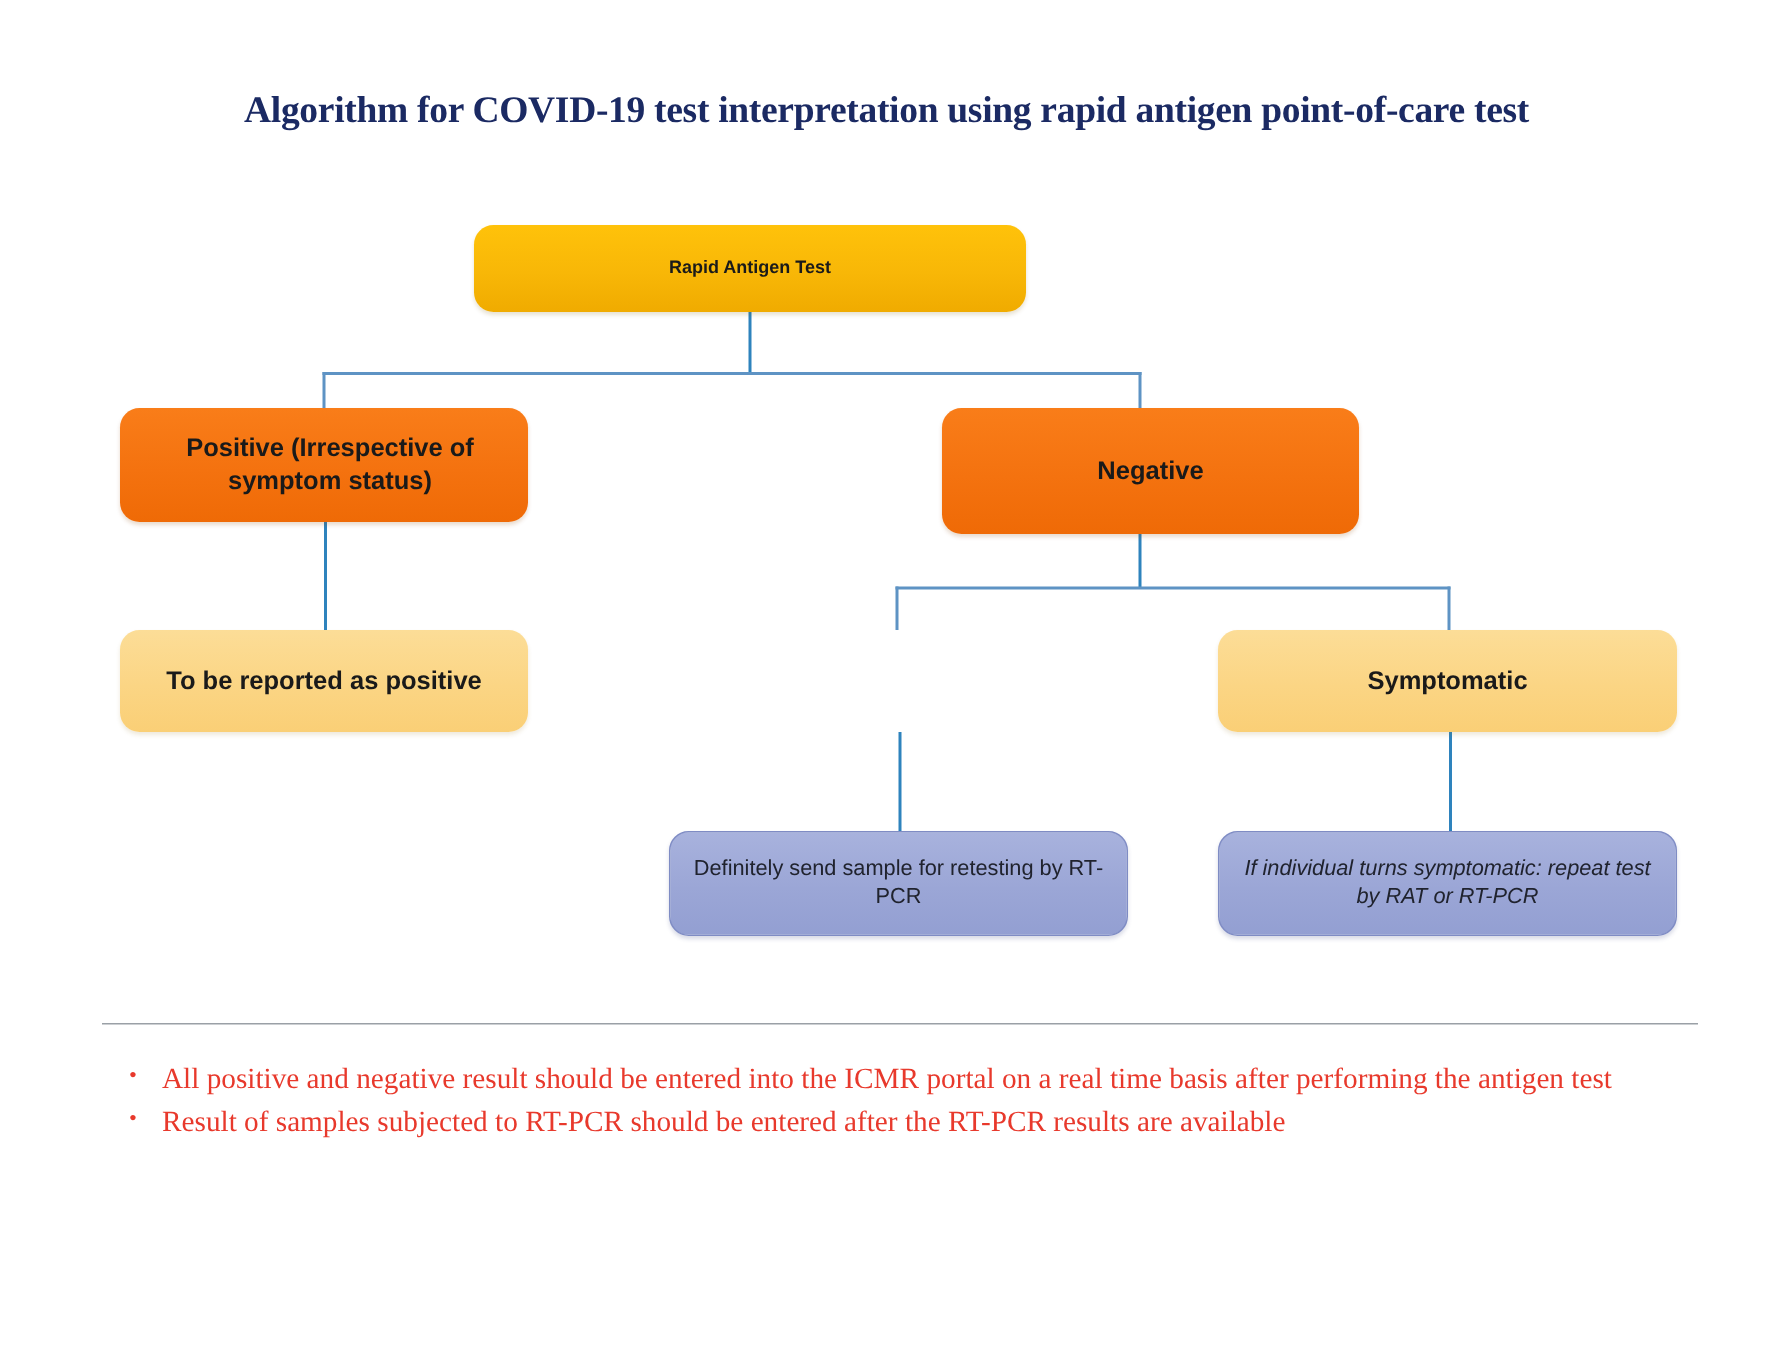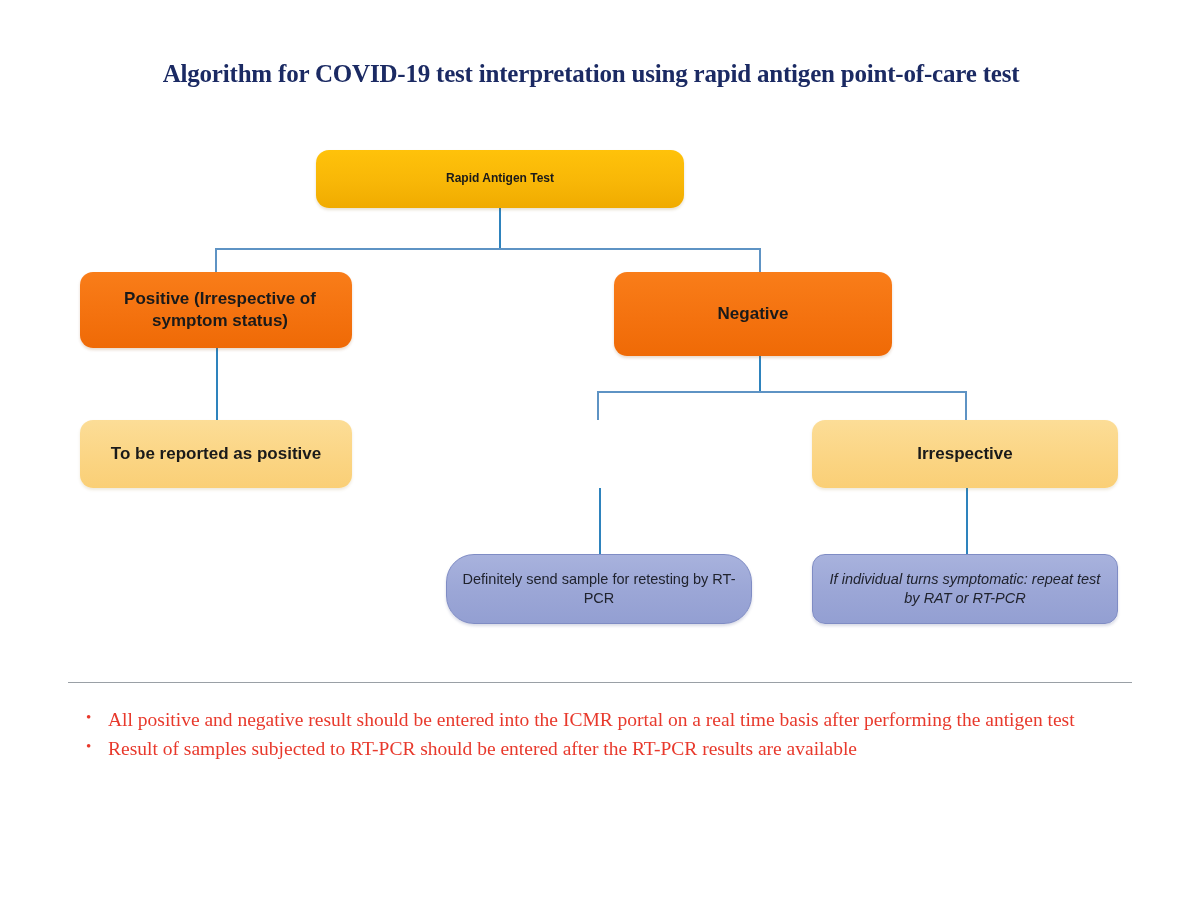--- a/index.html
+++ b/index.html
@@ -140,28 +140,28 @@
   <div class="conn conn-v conn-thin" style="left:965px; top:391px; height:29px;"></div>
 
   <div class="conn conn-v" style="left:599px; top:488px; height:66px;"></div>
 
   <div class="conn conn-v" style="left:966px; top:488px; height:66px;"></div>
 
   <div class="node node-amber" style="left:316px; top:150px; width:368px; height:58px;">Rapid Antigen Test</div>
 
   <div class="node node-orange" style="left:80px; top:272px; width:272px; height:76px;padding-left:20px;">Positive (Irrespective of symptom status)</div>
 
-  <div class="node node-orange" style="left:614px; top:272px; width:278px; height:84px;">Negative</div>
+  <div class="node node-orange" style="left:628px; top:272px; width:278px; height:84px;">Negative</div>
 
   <div class="node node-lightyellow" style="left:80px; top:420px; width:272px; height:68px;">To be reported as positive</div>
 
 
-  <div class="node node-lightyellow" style="left:812px; top:420px; width:306px; height:68px;">Irrespective</div>
+  <div class="node node-lightyellow" style="left:812px; top:420px; width:306px; height:68px;">Symptomatic</div>
 
-  <div class="node node-periwinkle" style="left:446px; top:554px; width:306px; height:70px;border-radius:28px;">Definitely send sample for retesting by RT-PCR</div>
+  <div class="node node-periwinkle" style="left:446px; top:554px; width:306px; height:70px;">Definitely send sample for retesting by RT-PCR</div>
 
   <div class="node node-periwinkle" style="left:812px; top:554px; width:306px; height:70px;font-style:italic;">If individual turns symptomatic: repeat test by RAT or RT-PCR</div>
 
   <div class="divider" style="left:68px; top:682px; width:1064px;"></div>
 
   <div class="notes">
     <div class="note-row">
       <span class="note-bullet">•</span>
       <span class="note-text">All positive and negative result should be entered into the ICMR portal on a real time basis after performing the antigen test</span>
     </div>

